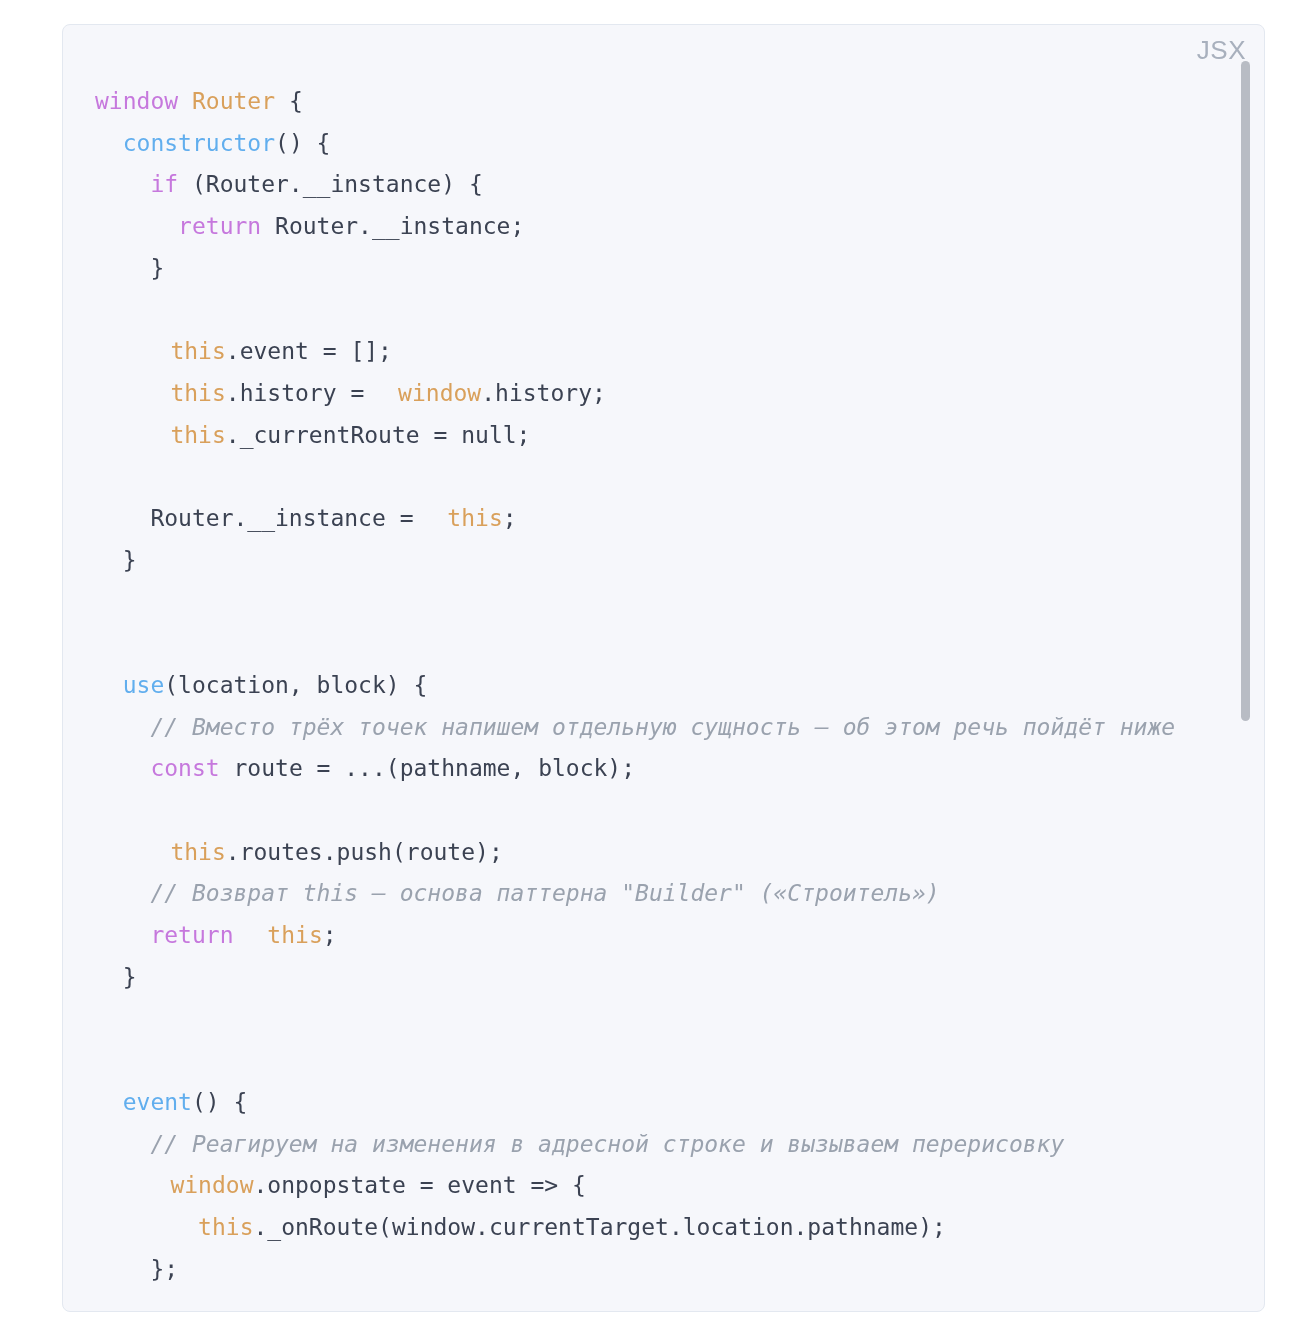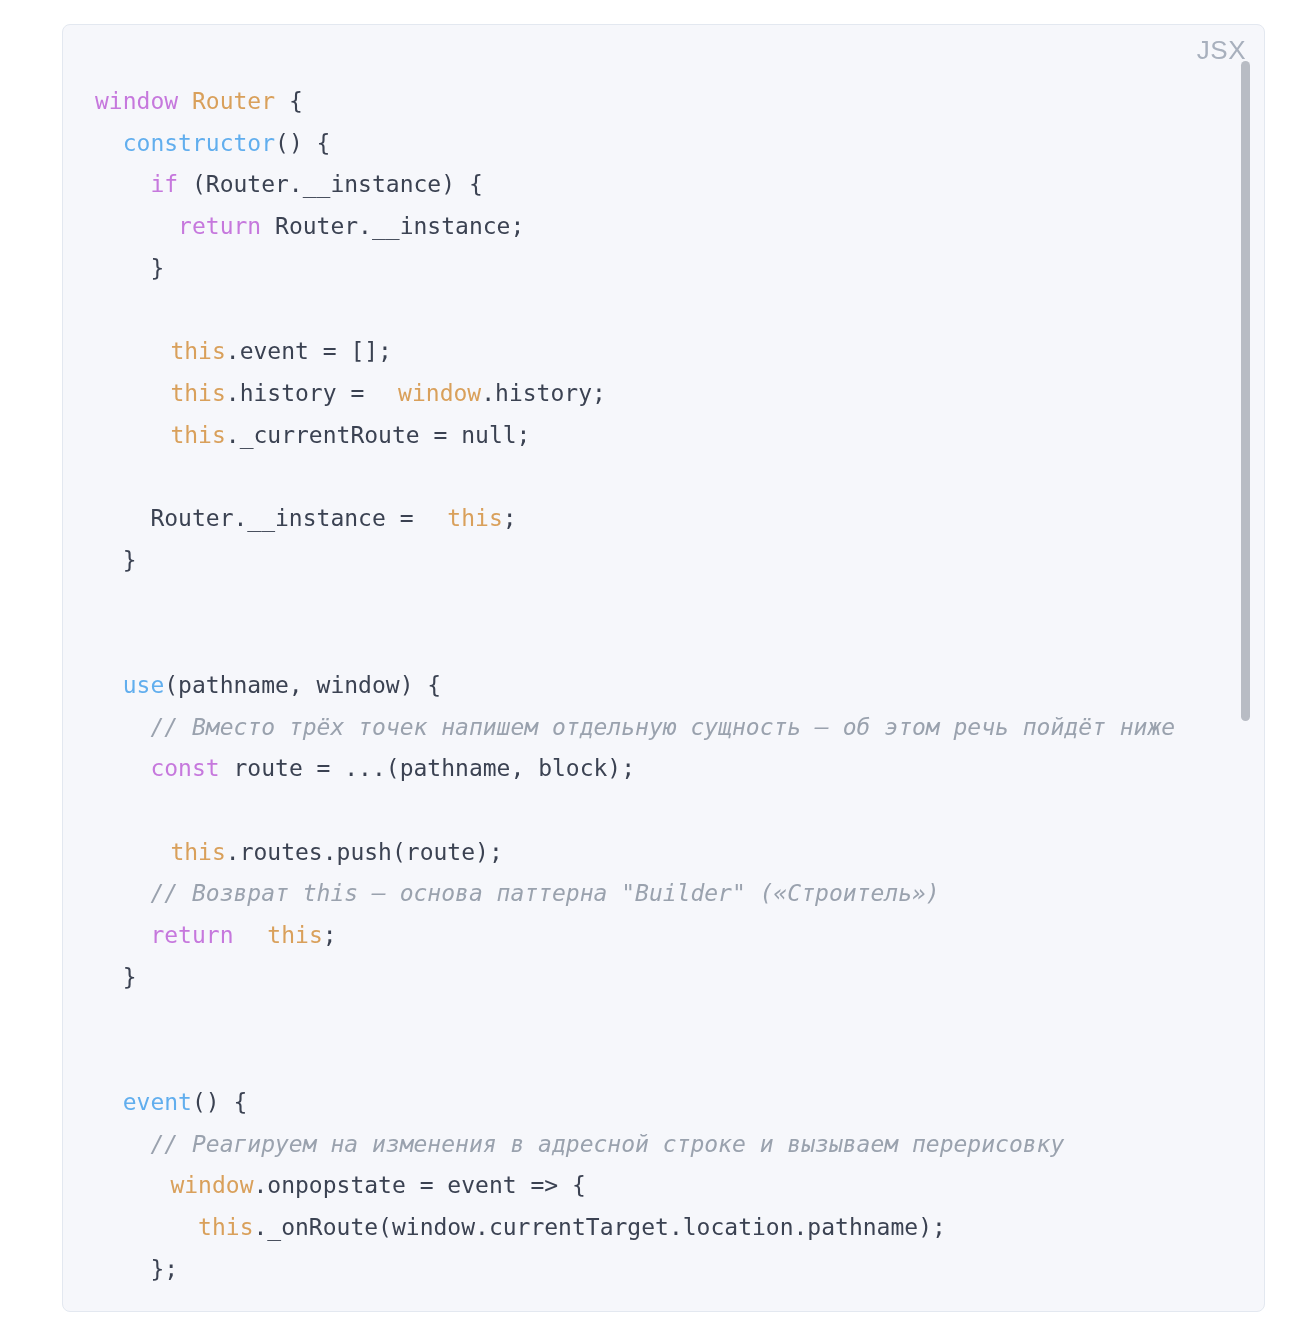--- a/index.html
+++ b/index.html
@@ -112,21 +112,21 @@
 <span>    <span class="tok-plain">}</span></span>
 <span></span>
 <span>    <span class="tok-builtin">this</span><span class="tok-plain">.event = [];</span></span>
 <span>    <span class="tok-builtin">this</span><span class="tok-plain">.history = </span><span class="tok-builtin">window</span><span class="tok-plain">.history;</span></span>
 <span>    <span class="tok-builtin">this</span><span class="tok-plain">._currentRoute = null;</span></span>
 <span></span>
 <span>    <span class="tok-plain">Router.__instance = </span><span class="tok-builtin">this</span><span class="tok-plain">;</span></span>
 <span>  <span class="tok-plain">}</span></span>
 <span></span>
 <span></span>
-<span>  <span class="tok-function">use</span><span class="tok-plain">(pathname, window) {</span></span>
+<span>  <span class="tok-function">use</span><span class="tok-plain">(location, block) {</span></span>
 <span>    <span class="tok-comment">// Вместо трёх точек напишем отдельную сущность — об этом речь пойдёт ниже</span></span>
 <span>    <span class="tok-keyword">const</span><span class="tok-plain"> route = ...(pathname, block);</span></span>
 <span></span>
 <span>    <span class="tok-builtin">this</span><span class="tok-plain">.routes.push(route);</span></span>
 <span>    <span class="tok-comment">// Возврат this — основа паттерна "Builder" («Строитель»)</span></span>
 <span>    <span class="tok-keyword">return</span><span class="tok-plain"> </span><span class="tok-builtin">this</span><span class="tok-plain">;</span></span>
 <span>  <span class="tok-plain">}</span></span>
 <span></span>
 <span></span>
 <span>  <span class="tok-function">event</span><span class="tok-plain">() {</span></span>

